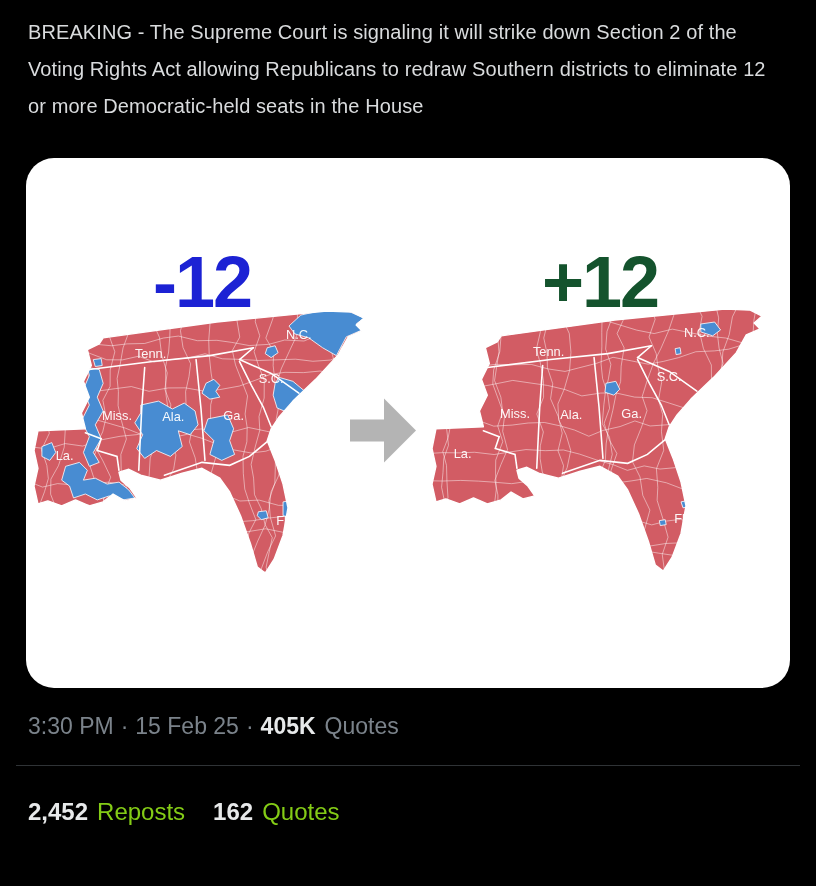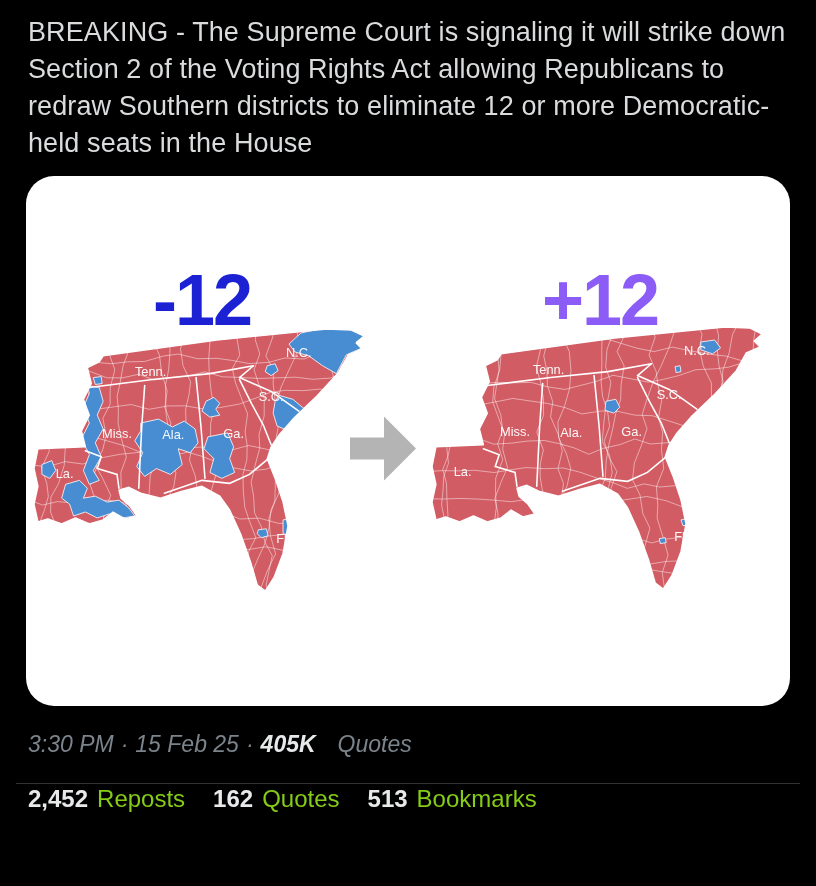--- a/index.html
+++ b/index.html
@@ -3,62 +3,62 @@
 <meta charset="utf-8">
 <style>
   html,body{margin:0;padding:0;background:#000;}
   body{
     width:816px;height:886px;overflow:hidden;position:relative;
     font-family:"Liberation Sans",sans-serif;
     -webkit-font-smoothing:antialiased;
   }
   .page{padding:14px 28px 0 28px;}
   .tweet-text{
-    color:#d9dbdd;font-size:27px;line-height:37px;font-weight:400;
+    color:#d9dbdd;font-size:20px;line-height:37px;font-weight:400;
     letter-spacing:.1px;width:758px;
   }
   .media-card{
-    position:relative;margin:14px 0 0 -2px;width:764px;height:530px;
+    position:relative;margin:33px 0 0 -2px;width:764px;height:530px;
     border-radius:28px;overflow:hidden;background:#fff;
   }
   .count-label{
     position:absolute;top:88px;width:336px;text-align:center;
     font-size:72px;line-height:72px;font-weight:700;letter-spacing:-2px;
   }
   .count-label.before{left:8px;}
   .count-label.after{left:406px;}
   .map{position:absolute;width:336px;height:282px;}
   .map-before{left:8px;top:152px;}
   .map-after{left:406px;top:150px;}
   .arrow{position:absolute;left:324px;top:240px;width:66px;height:65px;}
   .meta-row{
     margin-top:25px;display:flex;gap:7px;
-    color:#7b838b;font-size:23px;line-height:26px;font-style:italic;
+    color:#7b838b;font-size:23px;line-height:26px;
   }
   .meta-row b{color:#e7e9ea;font-weight:700;}
-  .views{display:flex;gap:22px;}
+  .views{display:flex;gap:9px;}
   .divider{margin:26px -12px 0 -12px;border-top:1px solid #2f3336;height:0;}
   .stats-row{
-    display:flex;align-items:center;gap:28px;
+    margin-top:31px;display:flex;align-items:center;gap:28px;
     font-size:24px;line-height:30px;
   }
   .stat{display:flex;gap:9px;text-decoration:none;cursor:pointer;}
   .stat b{color:#e7e9ea;font-weight:700;}
   .stat span{color:#84cc16;font-weight:400;}
 </style>
 </head>
 <body>
 
 <div class="page">
 
   <div class="tweet-text">BREAKING - The Supreme Court is signaling it will strike down Section 2 of the Voting Rights Act allowing Republicans to redraw Southern districts to eliminate 12 or more Democratic-held seats in the House</div>
 
   <figure class="media-card" style="background: rgb(255, 255, 255);">
     <div class="count-label before" style="color: rgb(28, 34, 212);">-12</div>
-    <div class="count-label after" style="color: #8b5cf6;">+12</div>
+    <div class="count-label after" style="color: #14532d;">+12</div>
     <svg class="map map-before" id="map-before" viewBox="0 0 340 285">
         <defs>
           <clipPath id="map-before-clip">
             <path d="M70,28 L185,12 L296,1 L322,2 L334,8 L326,15 L332,21 L318,27 L308,45 L285,70 L262,92 L248,108 L240,120 L236,132 L244,152 L252,176 L257,200 L252,228 L243,252 L234,266 L226,260 L219,236 L209,208 L198,184 L188,170 L170,160 L150,165 L128,172 L108,167 L96,161 L86,164 L88,172 L97,180 L104,190 L92,193 L80,186 L70,194 L56,198 L42,192 L28,198 L14,193 L4,196 L0,178 L4,160 L0,142 L4,122 L52,120 L48,104 L56,88 L50,72 L58,56 L54,40 L66,34 Z"></path>
           </clipPath>
         </defs>
         <path d="M70,28 L185,12 L296,1 L322,2 L334,8 L326,15 L332,21 L318,27 L308,45 L285,70 L262,92 L248,108 L240,120 L236,132 L244,152 L252,176 L257,200 L252,228 L243,252 L234,266 L226,260 L219,236 L209,208 L198,184 L188,170 L170,160 L150,165 L128,172 L108,167 L96,161 L86,164 L88,172 L97,180 L104,190 L92,193 L80,186 L70,194 L56,198 L42,192 L28,198 L14,193 L4,196 L0,178 L4,160 L0,142 L4,122 L52,120 L48,104 L56,88 L50,72 L58,56 L54,40 L66,34 Z" fill="#d25c64" stroke="none"></path>
         <g clip-path="url(#map-before-clip)">
           <path d="M14.8,-6L20.4,9.7L15.2,26.7L11.6,42.9L17.5,59.6L13.5,75.5L17.4,93.7L12.6,108.6L15.5,124.6L7.6,141.3L13.0,157.1L14.5,170.4L10.7,183.6L5.7,196.9L6.2,214.6L1.0,227.8L0.8,245.9L-2.1,263.7L-9.5,279.4L-8.6,292.7" fill="none" stroke="rgba(255,255,255,0.6)" stroke-width="0.8" stroke-linejoin="round"></path>
           <path d="M35.8,-6L38.1,8.5L35.0,22.7L40.7,40.2L36.0,56.2L32.7,70.9L35.2,84.4L38.3,101.4L31.7,120.0L30.6,138.7L24.8,157.3L17.1,171.0L16.8,186.2L23.2,202.8L26.7,216.3L23.1,234.9L18.0,252.1L23.2,268.3L31.1,282.0L37.7,298.4" fill="none" stroke="rgba(255,255,255,0.6)" stroke-width="0.8" stroke-linejoin="round"></path>
@@ -195,19 +195,15 @@
 
   <div class="stats-row">
     <a class="stat">
         <b>2,452</b>
         <span>Reposts</span>
       </a>
     <a class="stat">
         <b>162</b>
         <span>Quotes</span>
       </a>
-    <a class="stat">
-        <b>513</b>
-        <span>Bookmarks</span>
-      </a>
   </div>
 
 </div>
 
 </body></html>

